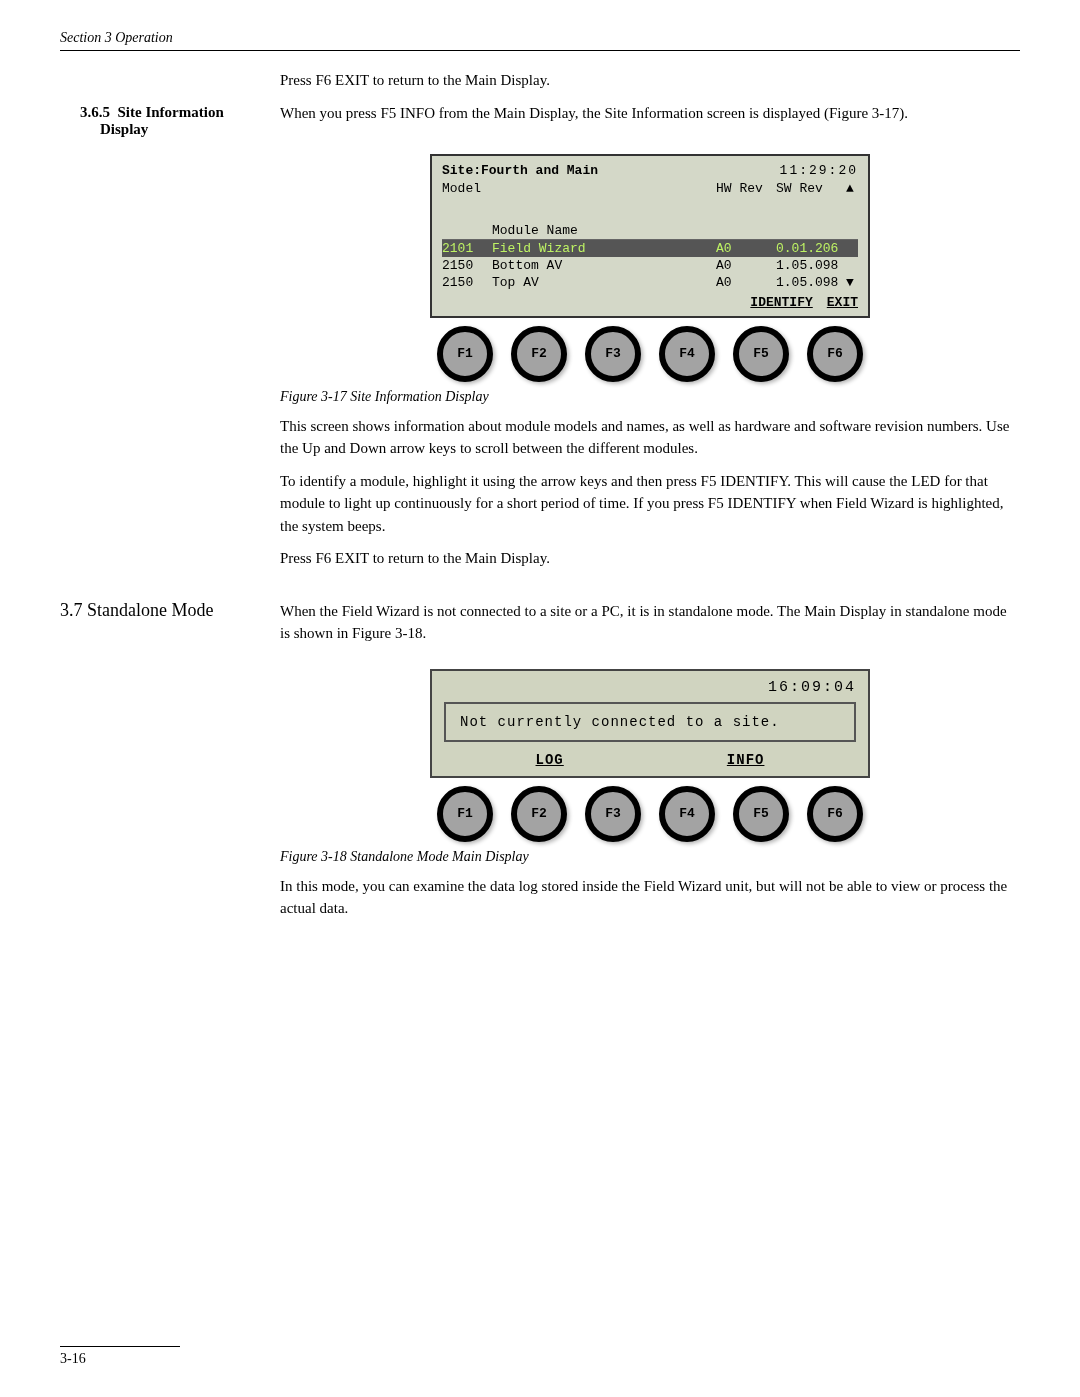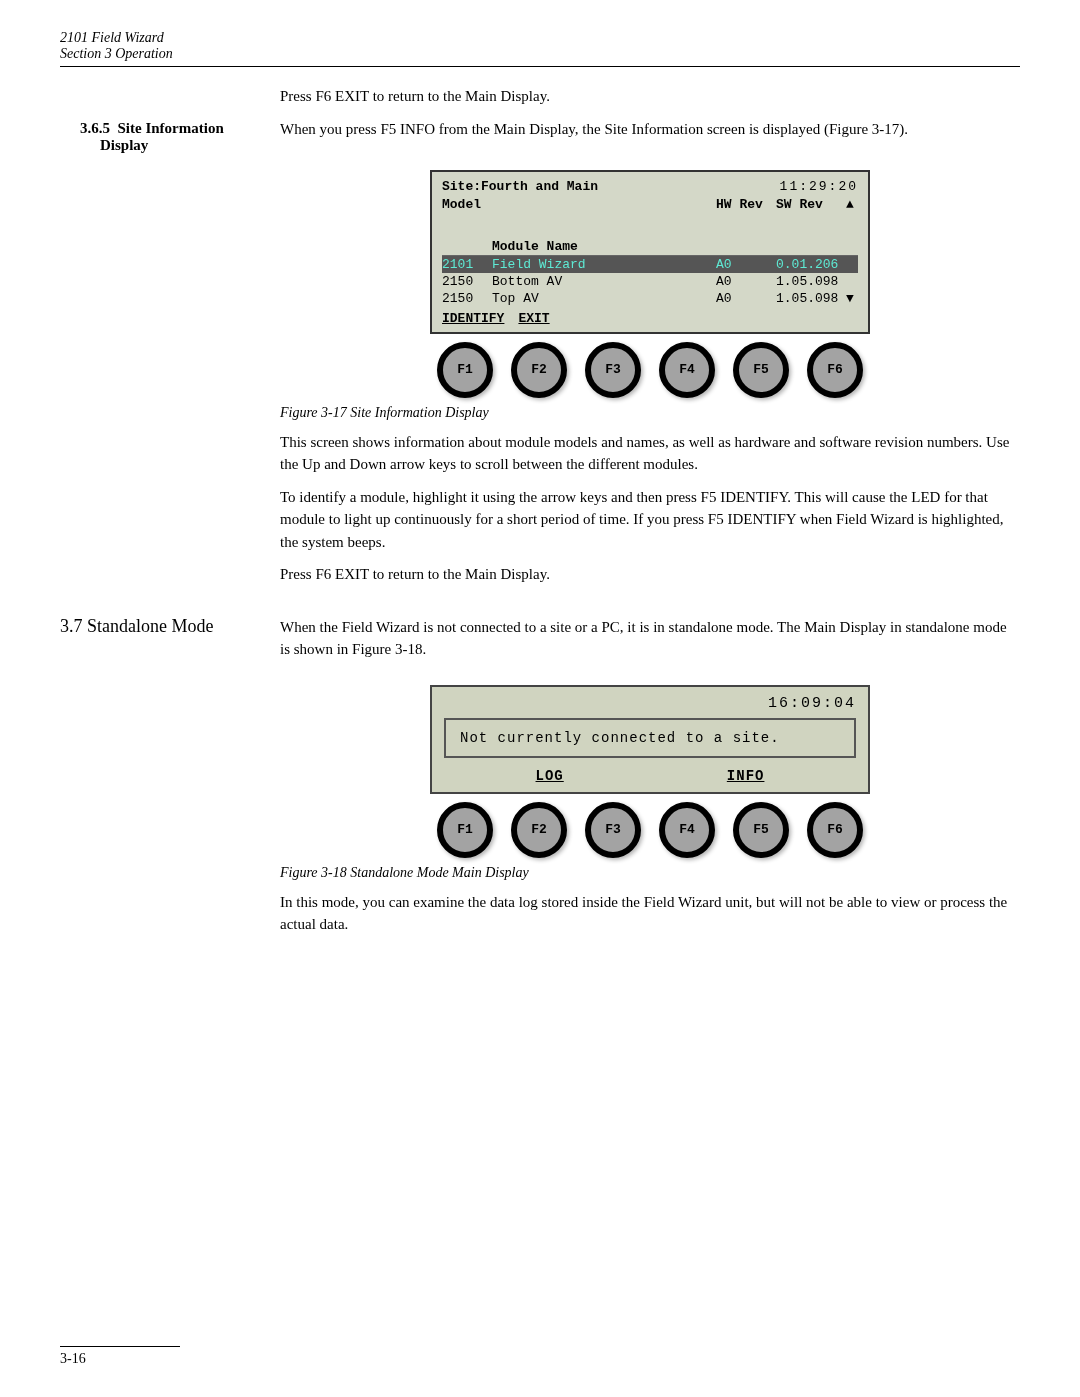--- a/index.html
+++ b/index.html
@@ -182,21 +182,20 @@
       font-size: 14px;
       width: 120px;
     }
   </style>
 </head>
 <body>
 
 <div class="page-container">
 
   <div class="page-header">
-    <span class="header-title">2101 Field Wizard</span>
     <span class="header-subtitle">Section 3   Operation</span>
   </div>
   <hr class="header-rule">
 
   <div class="two-col">
     <div class="left-col"></div>
     <div class="right-col">
       <p class="body-text">Press F6 EXIT to return to the Main Display.</p>
     </div>
   </div>
@@ -219,29 +218,29 @@
       <div style="display:flex; flex-direction:column; align-items:center; width:100%;">
 
         <div style="display:flex; align-items:stretch;">
           <div class="lcd-screen" style="width:440px;">
 
             <div class="lcd-title-row">
               <span style="font-weight:bold;">Site:Fourth and Main</span>
               <span style="letter-spacing:2px;">11:29:20</span>
             </div>
 
-            <div style="display:flex; justify-content:space-between; border-bottom:1px solid #666; padding:1px 0; font-weight:bold;">
+            <div style="display:flex; justify-content:space-between; border-bottom:1px solid #666; padding:1px 0; font-weight:normal;">
               <span style="width:50px;">Model</span>
               <span style="flex:1;margin-top:42px;">Module Name</span>
               <span style="width:60px;">HW Rev</span>
               <span style="width:70px;">SW Rev</span>
               <span style="width:12px;">▲</span>
             </div>
 
-            <div style="background:#555; color:#5eead4; display:flex; justify-content:space-between; padding:1px 0;">
+            <div style="background:#555; color:#bef264; display:flex; justify-content:space-between; padding:1px 0;">
               <span style="width:50px;">2101</span>
               <span style="flex:1;">Field Wizard</span>
               <span style="width:60px;">A0</span>
               <span style="width:70px;">0.01.206</span>
               <span style="width:12px;"></span>
             </div>
             <div style="background:#d4d8c8; color:#000; display:flex; justify-content:space-between; padding:1px 0;">
               <span style="width:50px;">2150</span>
               <span style="flex:1;">Bottom AV</span>
               <span style="width:60px;">A0</span>
@@ -249,21 +248,21 @@
               <span style="width:12px;"></span>
             </div>
             <div style="background:#d4d8c8; color:#000; display:flex; justify-content:space-between; padding:1px 0;">
               <span style="width:50px;">2150</span>
               <span style="flex:1;">Top AV</span>
               <span style="width:60px;">A0</span>
               <span style="width:70px;">1.05.098</span>
               <span style="width:12px;">▼</span>
             </div>
 
-            <div style="display:flex; gap:14px; margin-top:4px; font-weight:bold; text-decoration:underline;">
+            <div style="display:flex; justify-content:flex-end; gap:14px; margin-top:4px; font-weight:bold; text-decoration:underline;">
               <span>IDENTIFY</span>
               <span>EXIT</span>
             </div>
           </div>
         </div>
 
         <div class="buttons-row">
           <div class="fx-button">
               <span>F1</span>
             </div>

